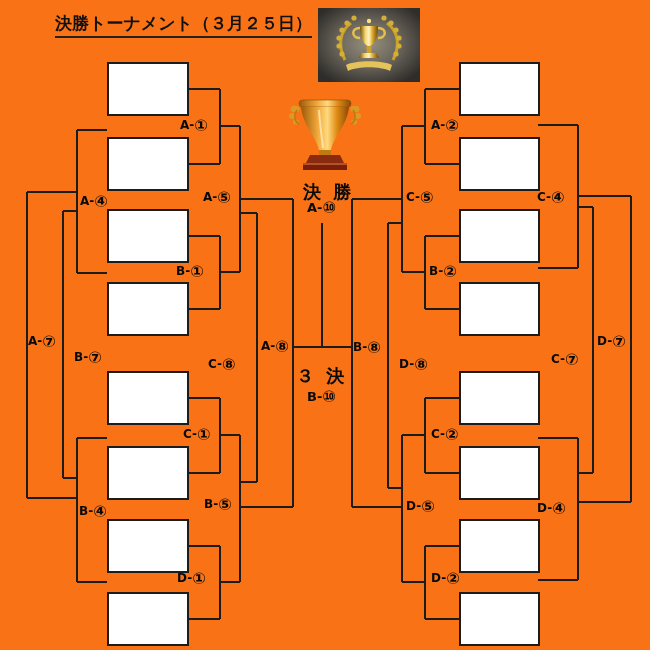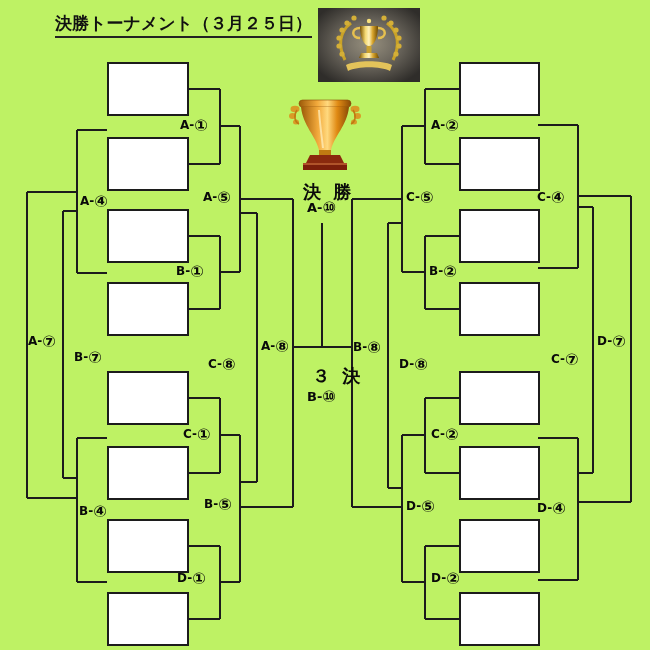--- a/index.html
+++ b/index.html
@@ -1,16 +1,16 @@
 <!DOCTYPE html>
 <html><head>
 <meta charset="utf-8">
 <style>
   html,body{margin:0;padding:0;background:#fff;}
-  .stage{position:relative;width:650px;height:650px;background:#bef264;overflow:hidden;
+  .stage{position:relative;width:650px;height:650px;background:#f97316;overflow:hidden;
          font-family:"DejaVu Sans",sans-serif;color:#0a0a0a;}
   .title{position:absolute;left:55px;top:12px;font-size:17px;font-weight:bold;color:#111;
          border-bottom:2px solid #222;padding-bottom:1px;white-space:nowrap;}
   svg.lines{position:absolute;left:0;top:0;}
   .box{position:absolute;width:82px;height:54px;background:#fff;border:2px solid #1c1c1c;box-sizing:border-box;}
   .box.r{width:81px;}
   .mlabel{position:absolute;font-size:12px;font-weight:bold;white-space:nowrap;
           display:flex;align-items:center;line-height:17px;}
   .mlabel .circ{font-size:16px;font-weight:bold;line-height:17px;}
   .fin{position:absolute;font-size:18px;font-weight:bold;white-space:nowrap;word-spacing:6px;}
@@ -99,21 +99,21 @@
   <div class="mlabel" style="left:551px;top:351px">C-<span class="circ">⑦</span></div>
   <div class="mlabel" style="left:399px;top:356px">D-<span class="circ">⑧</span></div>
   <div class="mlabel" style="left:353px;top:339px">B-<span class="circ">⑧</span></div>
   <div class="mlabel" style="left:431px;top:426px">C-<span class="circ">②</span></div>
   <div class="mlabel" style="left:406px;top:498px">D-<span class="circ">⑤</span></div>
   <div class="mlabel" style="left:537px;top:500px">D-<span class="circ">④</span></div>
   <div class="mlabel" style="left:431px;top:570px">D-<span class="circ">②</span></div>
 
   <div class="fin" style="left:303px;top:180px">決 勝</div>
   <div class="mlabel" style="left:307px;top:199px;font-size:13px">A-<span class="circ">⑩</span></div>
-  <div class="fin" style="left:312px;top:364px">３ 決</div>
+  <div class="fin" style="left:296px;top:364px">３ 決</div>
   <div class="mlabel" style="left:307px;top:388px;font-size:13px">B-<span class="circ">⑩</span></div>
 
   <svg class="tphoto" style="left:318px;top:8px" width="102" height="74" viewBox="0 0 102 74">
     <defs>
       <radialGradient id="pbg" cx="50%" cy="48%" r="62%">
         <stop offset="0%" stop-color="#97907e"></stop>
           <stop offset="45%" stop-color="#6e695f"></stop>
           <stop offset="100%" stop-color="#2f2d2a"></stop>
       </radialGradient>
       <linearGradient id="gcup" x1="0" y1="0" x2="1" y2="0">

